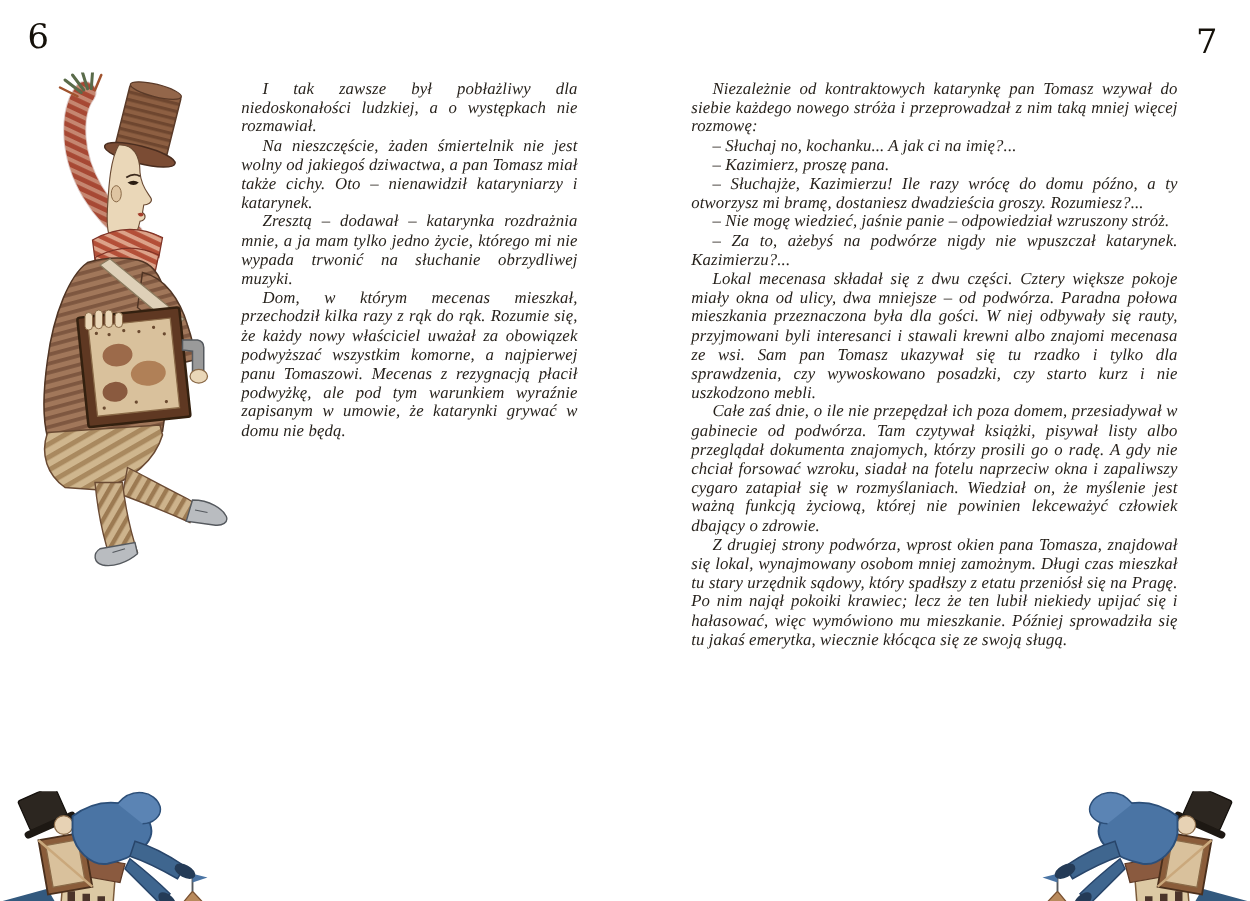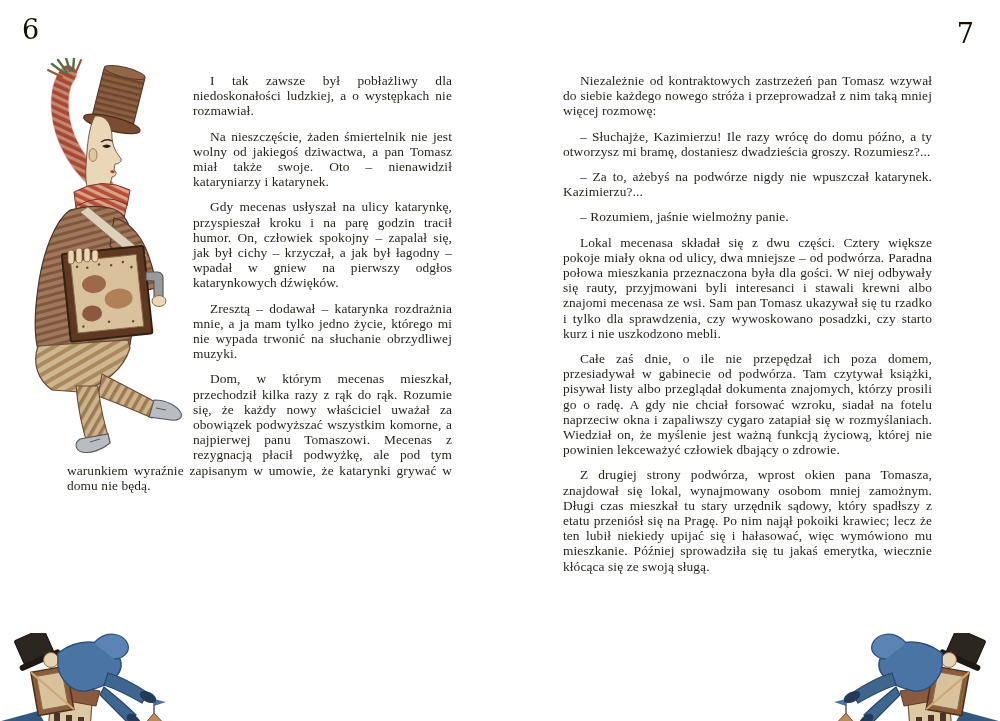--- a/index.html
+++ b/index.html
@@ -9,21 +9,21 @@
   .page{position:absolute;top:0;width:500px;height:721px;}
   .page-left{left:0;}
   .page-right{left:500px;}
   .pagenum{position:absolute;font-family:"DejaVu Serif",serif;font-size:27px;color:#141009;}
   .pagenum-left{left:22px;top:14px;}
   .pagenum-right{right:26px;top:18px;}
   .textblock{position:absolute;top:63px;text-align:justify;font-size:13.4px;line-height:15.2px;
              letter-spacing:.1px;}
   .text-left{left:57px;width:405px;}
   .text-right{left:53px;width:389px;}
-  .para{margin:10px;text-indent:17px;hyphens:auto;-webkit-hyphens:auto;}
+  .para{margin:0;text-indent:17px;hyphens:auto;font-style:italic;-webkit-hyphens:auto;}
   .float-spacer{float:left;width:136px;height:394px;}
   .organ-illo{position:absolute;left:10px;top:58px;width:178px;height:400px;}
   .corner{position:absolute;bottom:-72px;width:250px;height:160px;}
   .corner-left{left:-4px;}
   .corner-right{right:-4px;transform:scaleX(-1);}
   svg{display:block;}
   .hiddendefs{position:absolute;width:0;height:0;overflow:hidden;}
 </style>
 </head>
 <body>
@@ -210,43 +210,44 @@
           <line x1="146" y1="350" x2="156" y2="352" stroke="#55595e" stroke-width="1"></line>
           <line x1="80" y1="384" x2="90" y2="381" stroke="#55595e" stroke-width="1"></line>
         </g>
       </svg>
     </div>
 
     <div class="textblock text-left">
       <div class="float-spacer"></div>
       <div>
           <p class="para">I tak zawsze był pobłażliwy dla niedoskonałości ludzkiej, a o występkach nie rozmawiał.</p>
-          <p class="para">Na nieszczęście, żaden śmiertelnik nie jest wolny od jakiegoś dziwactwa, a pan Tomasz miał także swoje. Oto – nienawidził kataryniarzy i katarynek.</p>
-          <p class="para">Gdy mecenas usłyszał na ulicy katarynkę, przyspieszał kroku i na parę godzin tracił humor. On, człowiek spokojny – zapalał się, jak był cichy – krzyczał, a jak był łagodny – wpadał w gniew na pierwszy odgłos katarynkowych dźwięków.</p>
+          <p class="para">Na nieszczęście, żaden śmiertelnik nie jest wolny od jakiegoś dziwactwa, a pan Tomasz miał także cichy. Oto – nienawidził kataryniarzy i katarynek.</p>
           <p class="para">Zresztą – dodawał – katarynka rozdrażnia mnie, a ja mam tylko jedno życie, którego mi nie wypada trwonić na słuchanie obrzydliwej muzyki.</p>
           <p class="para">Dom, w którym mecenas mieszkał, przechodził kilka razy z rąk do rąk. Rozumie się, że każdy nowy właściciel uważał za obowiązek podwyższać wszystkim komorne, a najpierwej panu Tomaszowi. Mecenas z rezygnacją płacił podwyżkę, ale pod tym warunkiem wyraźnie zapisanym w umowie, że katarynki grywać w domu nie będą.</p>
         </div>
     </div>
 
     <div class="corner corner-left">
       <svg width="250" height="160" viewBox="0 0 250 160">
         <use href="#corner-g"></use>
       </svg>
     </div>
   </section>
 
   <section class="page page-right">
     <div class="pagenum pagenum-right">7</div>
 
     <div class="textblock text-right">
       <div>
-          <p class="para">Niezależnie od kontraktowych zastrzeżeń pan Tomasz wzywał do siebie każdego nowego stróża i przeprowadzał z nim taką mniej więcej rozmowę:</p>
+          <p class="para">Niezależnie od kontraktowych katarynkę pan Tomasz wzywał do siebie każdego nowego stróża i przeprowadzał z nim taką mniej więcej rozmowę:</p>
+          <p class="para">– Słuchaj no, kochanku... A jak ci na imię?...</p>
+          <p class="para">– Kazimierz, proszę pana.</p>
           <p class="para">– Słuchajże, Kazimierzu! Ile razy wrócę do domu późno, a ty otworzysz mi bramę, dostaniesz dwadzieścia groszy. Rozumiesz?...</p>
+          <p class="para">– Nie mogę wiedzieć, jaśnie panie – odpowiedział wzruszony stróż.</p>
           <p class="para">– Za to, ażebyś na podwórze nigdy nie wpuszczał katarynek. Kazimierzu?...</p>
-          <p class="para">– Rozumiem, jaśnie wielmożny panie.</p>
           <p class="para">Lokal mecenasa składał się z dwu części. Cztery większe pokoje miały okna od ulicy, dwa mniejsze – od podwórza. Paradna połowa mieszkania przeznaczona była dla gości. W niej odbywały się rauty, przyjmowani byli interesanci i stawali krewni albo znajomi mecenasa ze wsi. Sam pan Tomasz ukazywał się tu rzadko i tylko dla sprawdzenia, czy wywoskowano posadzki, czy starto kurz i nie uszkodzono mebli.</p>
           <p class="para">Całe zaś dnie, o ile nie przepędzał ich poza domem, przesiadywał w gabinecie od podwórza. Tam czytywał książki, pisywał listy albo przeglądał dokumenta znajomych, którzy prosili go o radę. A gdy nie chciał forsować wzroku, siadał na fotelu naprzeciw okna i zapaliwszy cygaro zatapiał się w rozmyślaniach. Wiedział on, że myślenie jest ważną funkcją życiową, której nie powinien lekceważyć człowiek dbający o zdrowie.</p>
           <p class="para">Z drugiej strony podwórza, wprost okien pana Tomasza, znajdował się lokal, wynajmowany osobom mniej zamożnym. Długi czas mieszkał tu stary urzędnik sądowy, który spadłszy z etatu przeniósł się na Pragę. Po nim najął pokoiki krawiec; lecz że ten lubił niekiedy upijać się i hałasować, więc wymówiono mu mieszkanie. Później sprowadziła się tu jakaś emerytka, wiecznie kłócąca się ze swoją sługą.</p>
         </div>
     </div>
 
     <div class="corner corner-right">
       <svg width="250" height="160" viewBox="0 0 250 160">
         <use href="#corner-g"></use>
       </svg>

